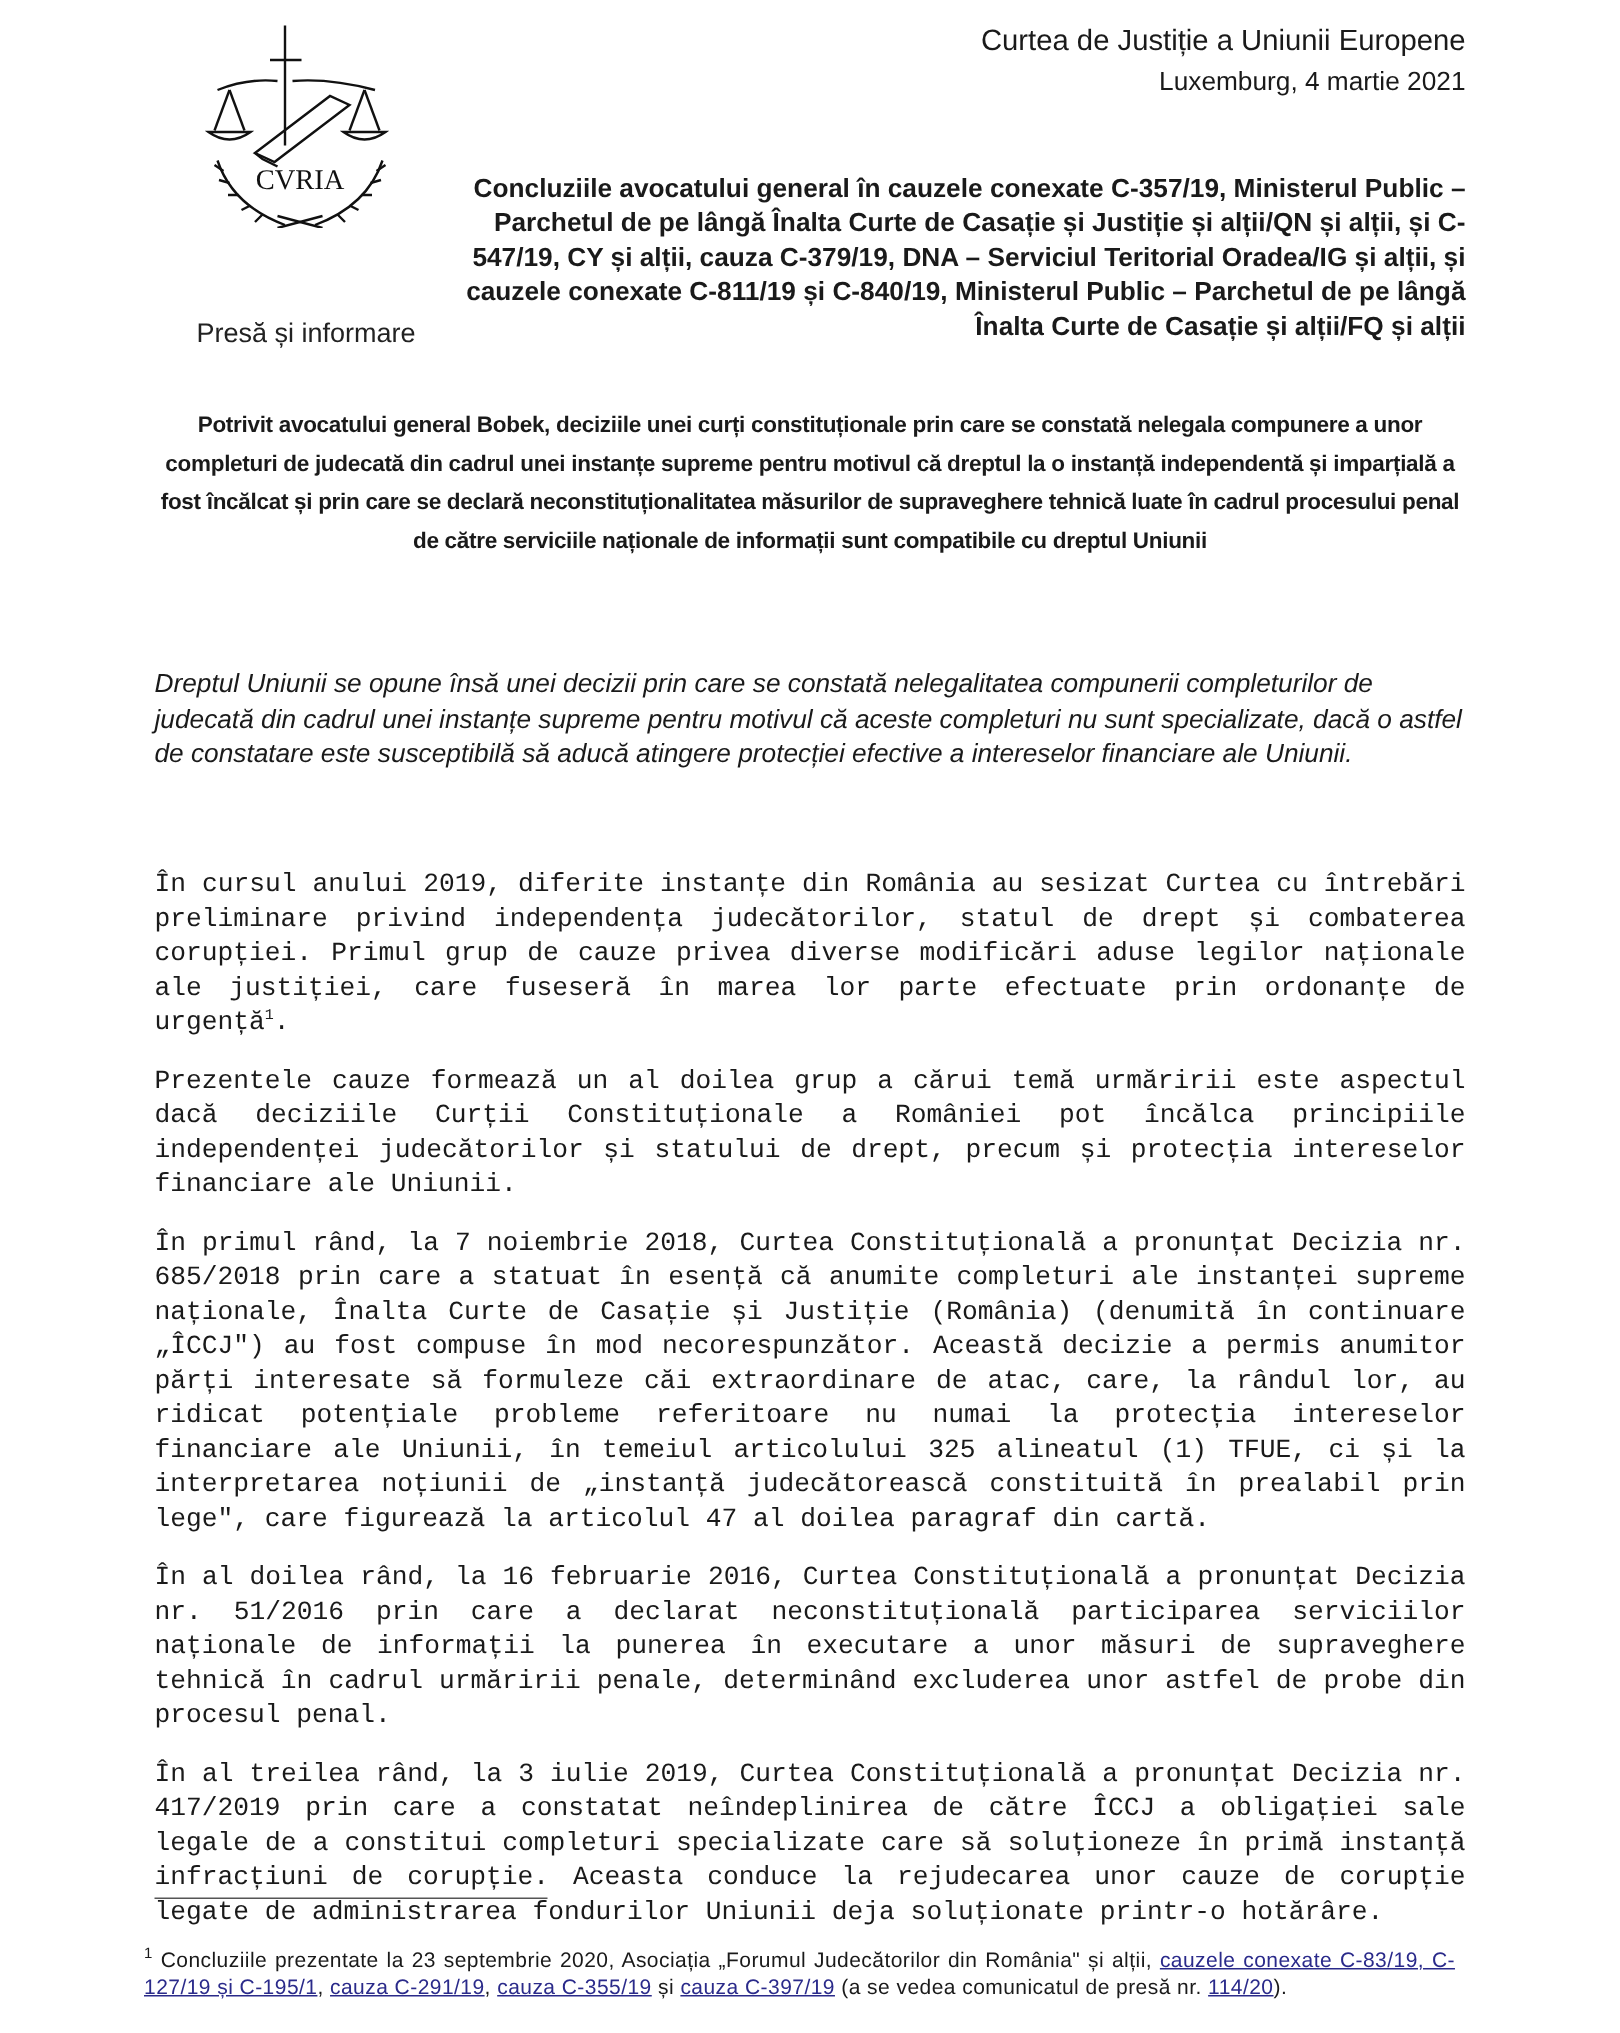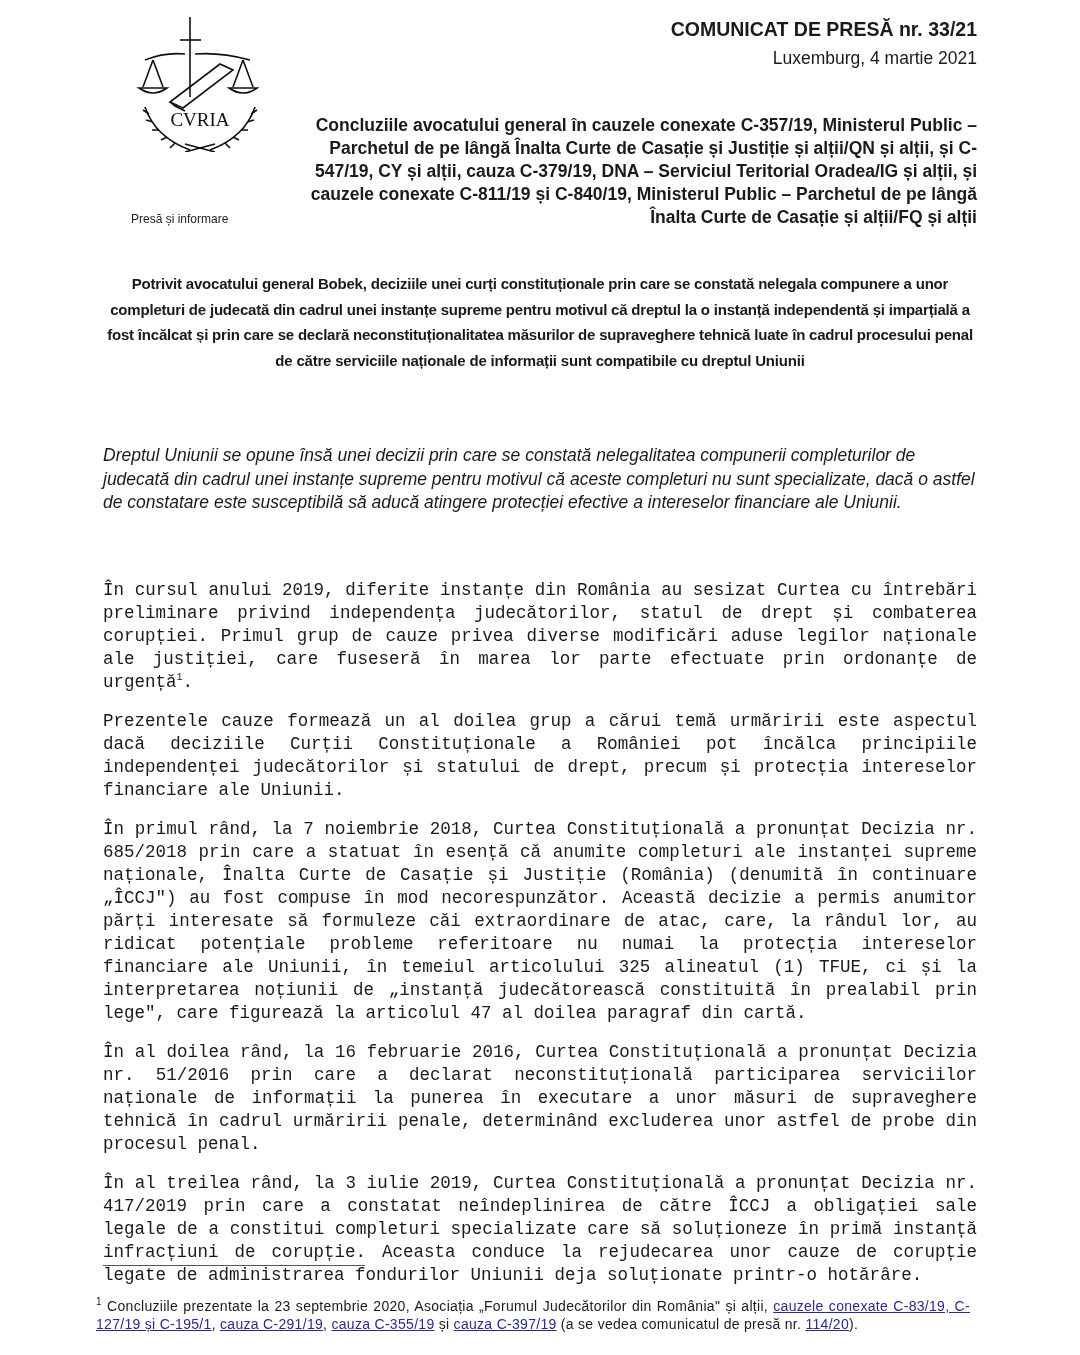--- a/index.html
+++ b/index.html
@@ -1,18 +1,18 @@
 <!DOCTYPE html>
 <html><head>
   <meta charset="utf-8">
   <style>
     html, body { margin: 0; padding: 0; background: #ffffff; }
     body { width: 1080px; height: 1355px; position: relative; overflow: hidden; color: #1a1a1a; font-family: "Liberation Sans", sans-serif; }
     .logo { position: absolute; left: 135px; top: 12px; width: 130px; height: 140px; text-align: right; }
-    .press-info { position: absolute; left: 131px; top: 212px; font-size: 12px; color: #222; }
+    .press-info { position: absolute; left: 131px; top: 212px; font-size: 18px; color: #222; }
     .hdr { position: absolute; right: 103px; top: 14px; text-align: right; }
     .hdr .court { font-size: 19.5px; line-height: 26px; }
     .hdr .comm { font-size: 19.5px; line-height: 30px; font-weight: bold; }
     .hdr .date { font-size: 17.5px; line-height: 28px; }
     .cases { position: absolute; right: 103px; top: 114px; width: 700px; text-align: right; font-size: 17.5px; line-height: 23px; font-weight: bold; }
     .title { position: absolute; left: 103px; width: 874px; top: 271px; text-align: center; font-weight: bold; font-size: 15px; line-height: 25.5px; letter-spacing: -0.2px; }
     .subtitle { position: absolute; left: 103px; width: 874px; top: 444px; text-align: left; font-style: italic; font-size: 17.5px; line-height: 23.5px; }
     .body { position: absolute; left: 103px; width: 874px; top: 579px; font-size: 17.5px; line-height: 23px; text-align: justify; font-family: Liberation Mono, monospace; }
     .body p { margin: 0 0 16px 0; }
     sup { font-size: 10px; line-height: 0; }
@@ -49,21 +49,21 @@
       <path d="M116 102 l6 -4 M112 110 l7 -2 M106 118 l7 0 M98 125 l6 3 M90 131 l5 5"></path>
       <line x1="50" y1="132" x2="80" y2="140"></line>
       <line x1="80" y1="132" x2="50" y2="140"></line>
     </g>
     <text x="65" y="114" text-anchor="middle" font-family="'Liberation Serif', serif" font-size="19" fill="#111">CVRIA</text>
   </svg>
 </div>
 <div class="press-info">Presă și informare</div>
 
 <div class="hdr">
-  <div class="comm">COMUNICAT DE PRESĂ nr. 33/21</div>
+  <div class="court">Curtea de Justiție a Uniunii Europene</div>
   <div class="date">Luxemburg, 4 martie 2021</div>
 </div>
 <div class="cases">Concluziile avocatului general în cauzele conexate C-357/19, Ministerul Public – Parchetul de pe lângă Înalta Curte de Casație și Justiție și alții/QN și alții, și C-547/19, CY și alții, cauza C-379/19, DNA – Serviciul Teritorial Oradea/IG și alții, și cauzele conexate C-811/19 și C-840/19, Ministerul Public – Parchetul de pe lângă Înalta Curte de Casație și alții/FQ și alții</div>
 
 <div class="title">Potrivit avocatului general Bobek, deciziile unei curți constituționale prin care se constată nelegala compunere a unor completuri de judecată din cadrul unei instanțe supreme pentru motivul că dreptul la o instanță independentă și imparțială a fost încălcat și prin care se declară neconstituționalitatea măsurilor de supraveghere tehnică luate în cadrul procesului penal de către serviciile naționale de informații sunt compatibile cu dreptul Uniunii</div>
 <div class="subtitle">Dreptul Uniunii se opune însă unei decizii prin care se constată nelegalitatea compunerii completurilor de judecată din cadrul unei instanțe supreme pentru motivul că aceste completuri nu sunt specializate, dacă o astfel de constatare este susceptibilă să aducă atingere protecției efective a intereselor financiare ale Uniunii.</div>
 
 <div class="body">
   <p><span>În cursul anului 2019, diferite instanțe din România au sesizat Curtea cu întrebări preliminare privind independența judecătorilor, statul de drept și combaterea corupției. Primul grup de cauze privea diverse modificări aduse legilor naționale ale justiției, care fuseseră în marea lor parte efectuate prin ordonanțe de urgență</span><sup>1</sup><span>.</span></p>
   <p>Prezentele cauze formează un al doilea grup a cărui temă urmăririi este aspectul dacă deciziile Curții Constituționale a României pot încălca principiile independenței judecătorilor și statului de drept, precum și protecția intereselor financiare ale Uniunii.</p>

